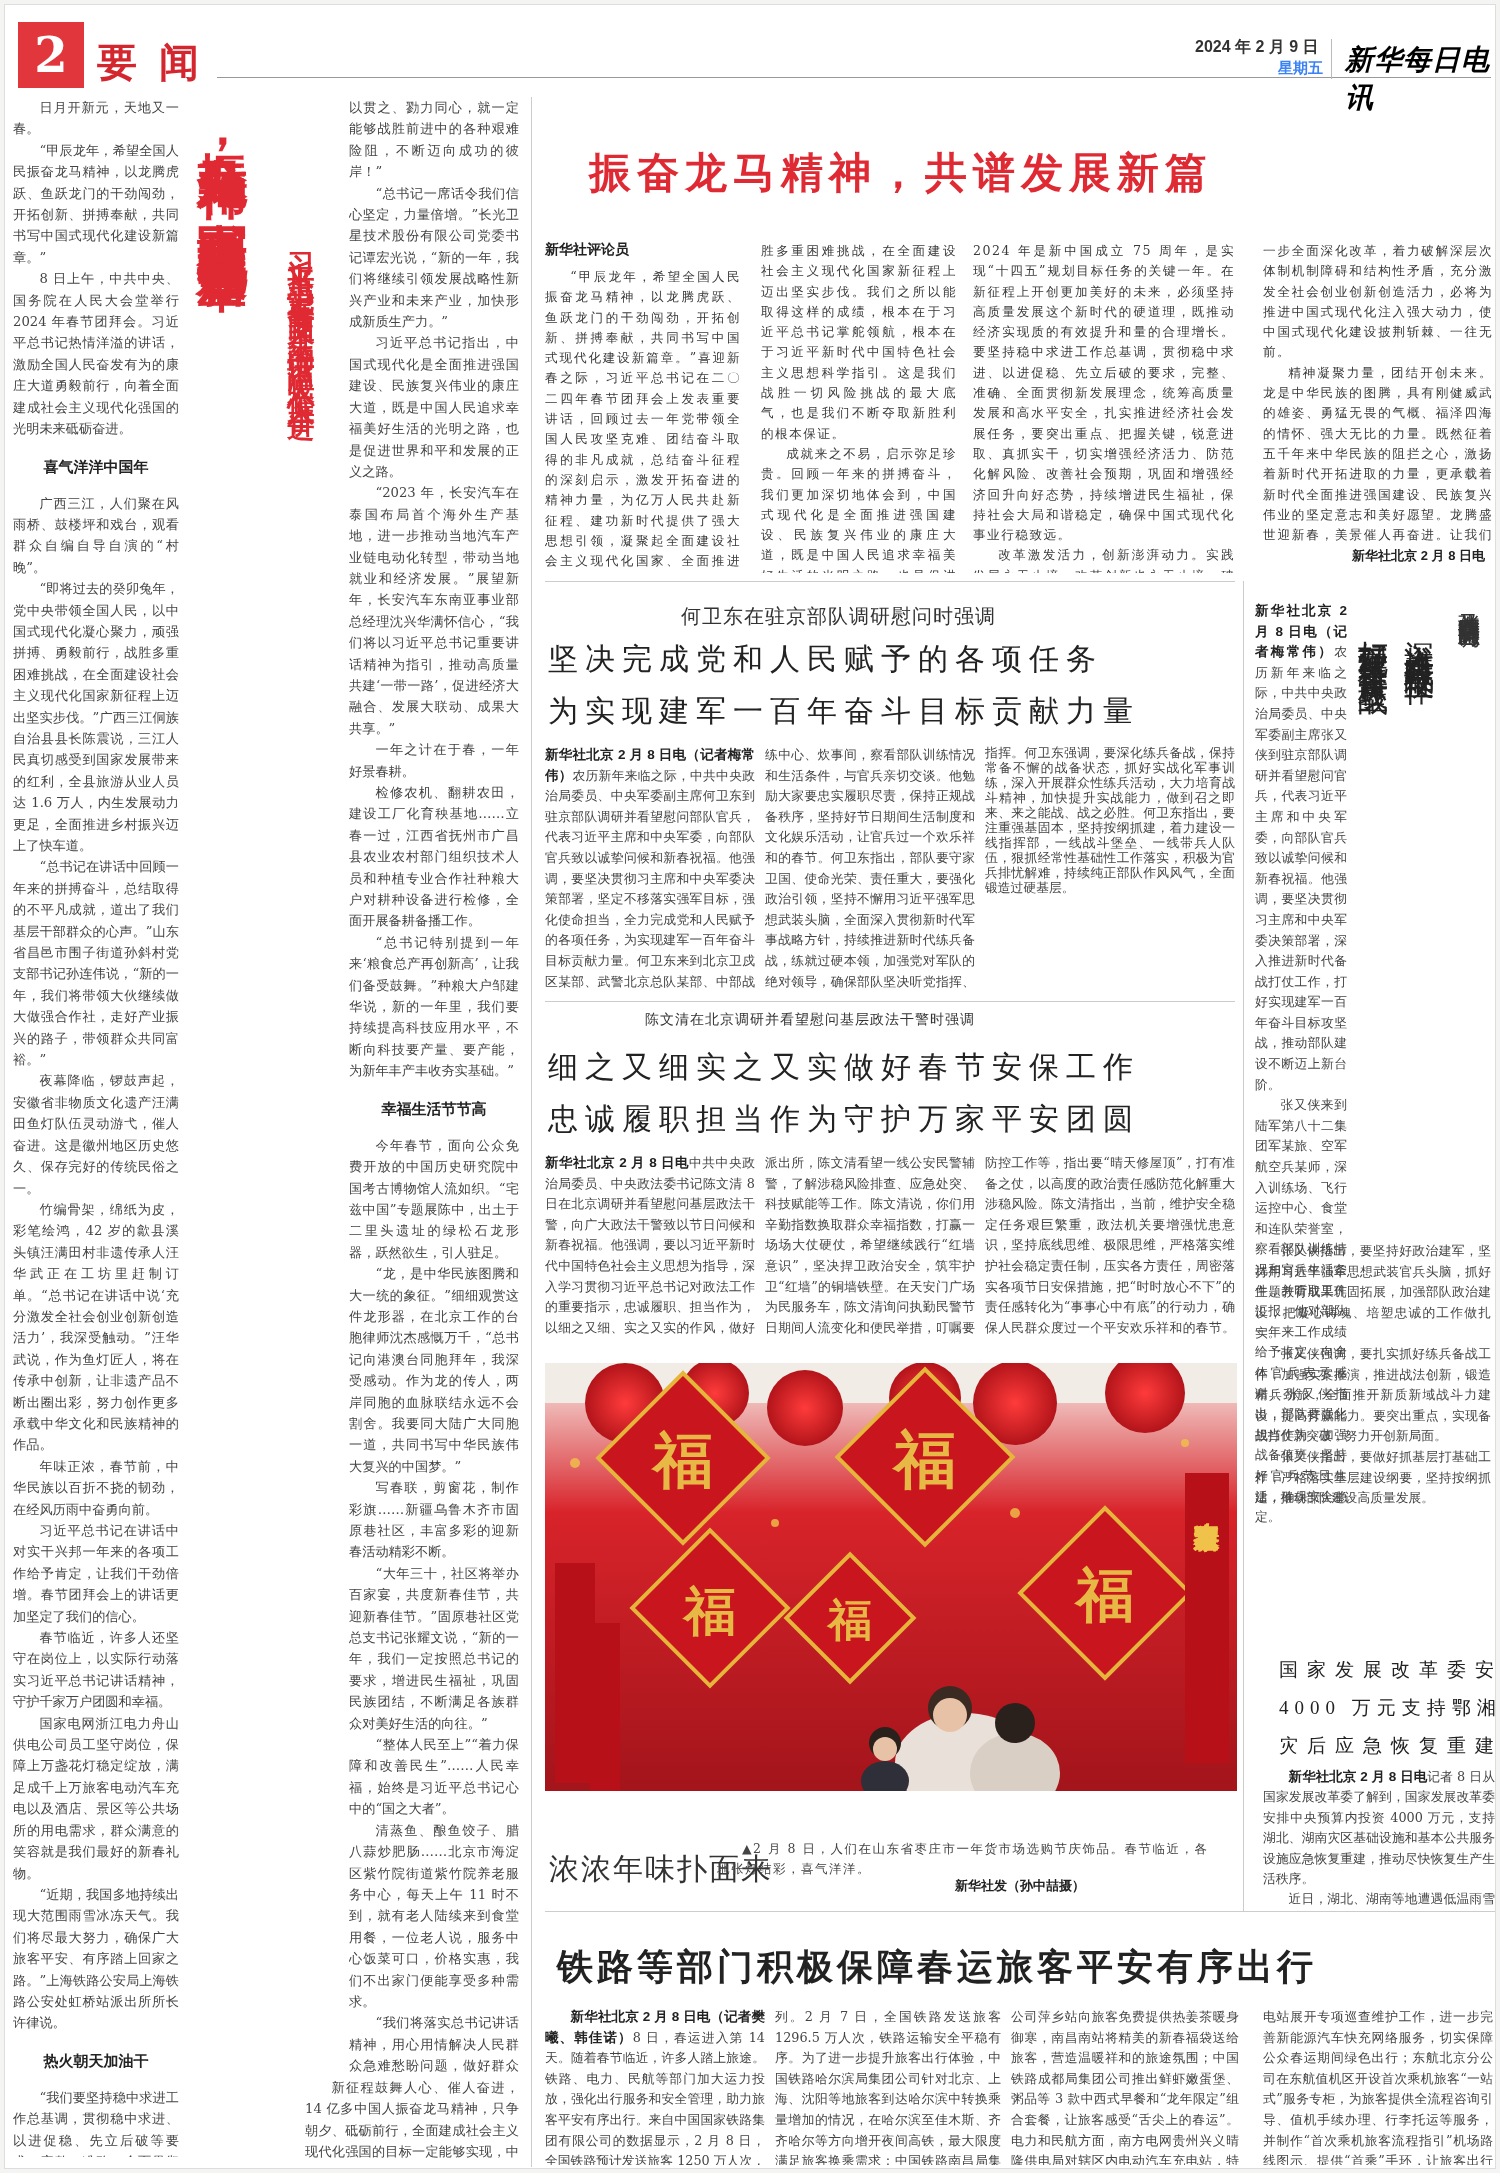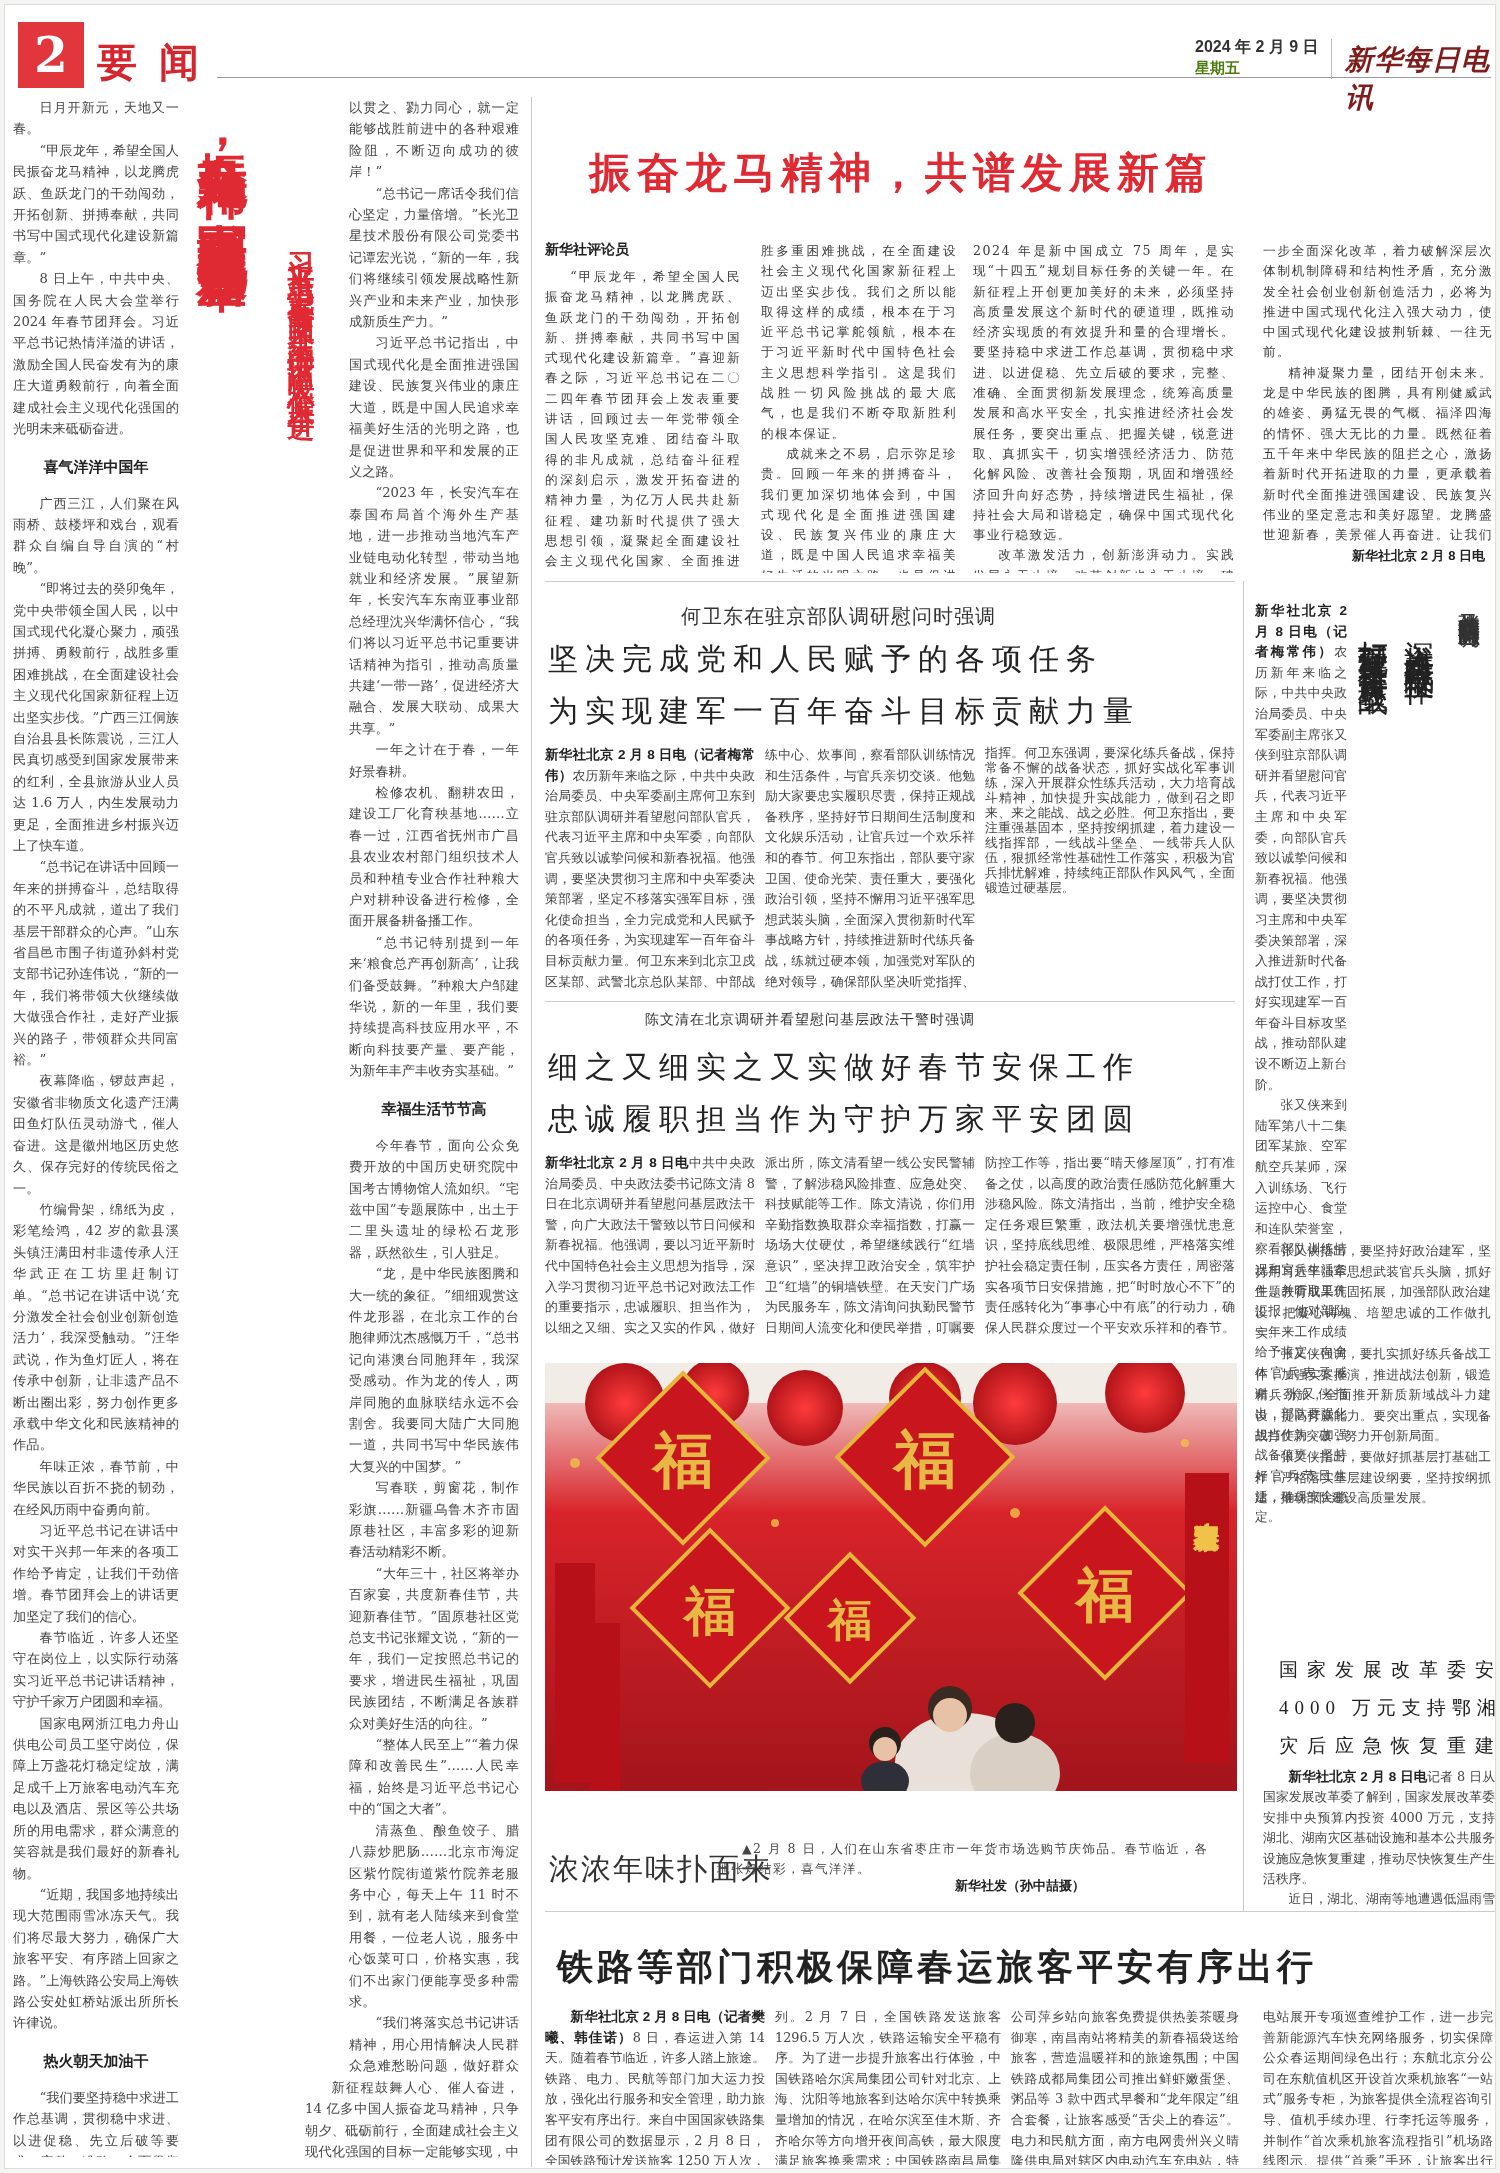--- a/index.html
+++ b/index.html
@@ -4,23 +4,23 @@
 <style>
 *{box-sizing:border-box;margin:0;padding:0}
 html,body{width:1500px;height:2173px;background:#f4f4f2;overflow:hidden}
 body{font-family:"DejaVu Serif",serif;color:#333;position:relative}
 .page{position:absolute;left:4px;top:4px;width:1492px;height:2165px;background:#fff;border:1px solid #ddd}
 .abs{position:absolute}
 .hdr-num{left:13px;top:17px;width:66px;height:66px;background:#e2363d;color:#fff;font:bold 48px "DejaVu Serif",serif;text-align:center;line-height:66px}
 .hdr-sec{left:92px;top:30px;font:bold 40px "DejaVu Serif",serif;color:#d4262f;letter-spacing:22px}
 .hdr-line{left:212px;top:72px;width:1124px;height:1px;background:#999}
 .hdr-date{left:1190px;top:32px;width:128px;font:bold 16px "Liberation Sans",sans-serif;color:#333}
-.hdr-week{left:1190px;top:54px;width:128px;text-align:left;font:bold 15px "Liberation Sans",sans-serif;color:#4d7c0f}
+.hdr-week{left:1190px;top:54px;width:128px;text-align:right;font:bold 15px "Liberation Sans",sans-serif;color:#3b82f6}
 .hdr-vsep{left:1326px;top:34px;width:1px;height:40px;background:#bbb}
-.hdr-logo{left:1340px;top:36px;font:italic bold 28px "DejaVu Serif",serif;color:#7f1d1d;letter-spacing:1px}
+.hdr-logo{left:1340px;top:36px;font:italic bold 28px "DejaVu Serif",serif;color:#000000;letter-spacing:1px}
 .col{font-size:13.2px;line-height:21.4px;color:#444;text-align:justify;overflow:hidden}
 .col p{text-indent:2em}
 .col p.noind{text-indent:0}
 .col .sub{text-indent:0;text-align:center;font:bold 15px "Liberation Sans",sans-serif;color:#222;margin:18px 0 16px}
 .vtitle{writing-mode:vertical-rl;text-orientation:upright;color:#e02a33;font-weight:bold}
 .big-title{font:bold 42px "DejaVu Serif",serif;color:#e02a33;letter-spacing:6px;white-space:nowrap}
 .kaiti{font-family:"DejaVu Serif",serif;color:#3a3a3a;letter-spacing:1.5px}
 .black-title{font-family:Liberation Serif, serif;color:#222;letter-spacing:7px;white-space:nowrap}
 .sans-sub{font-family:Liberation Serif, serif;color:#333;white-space:nowrap}
 .byline{font:bold 13.5px "Liberation Sans",sans-serif;color:#222}

